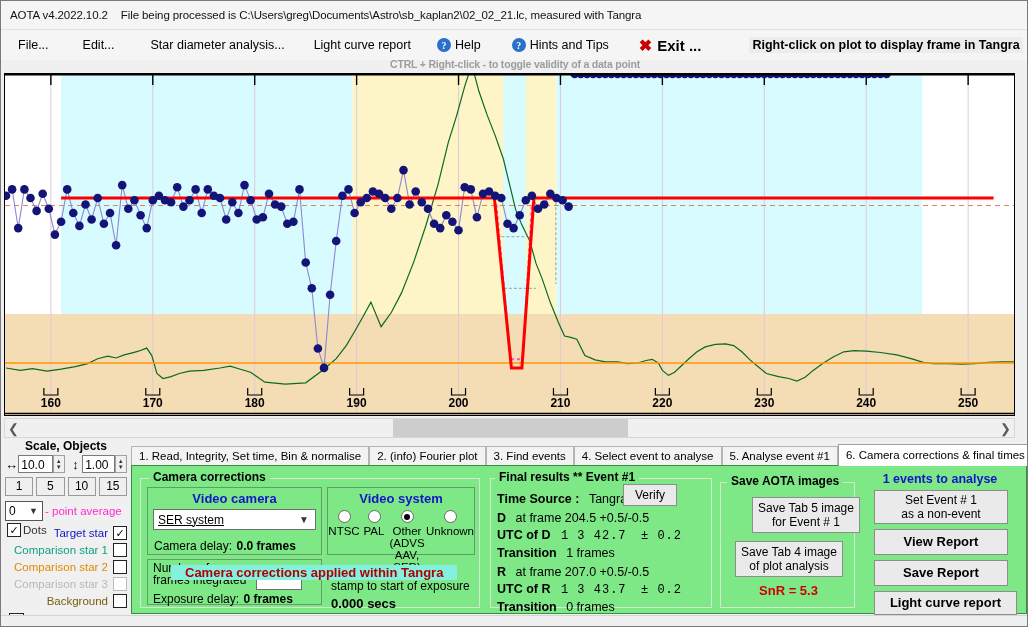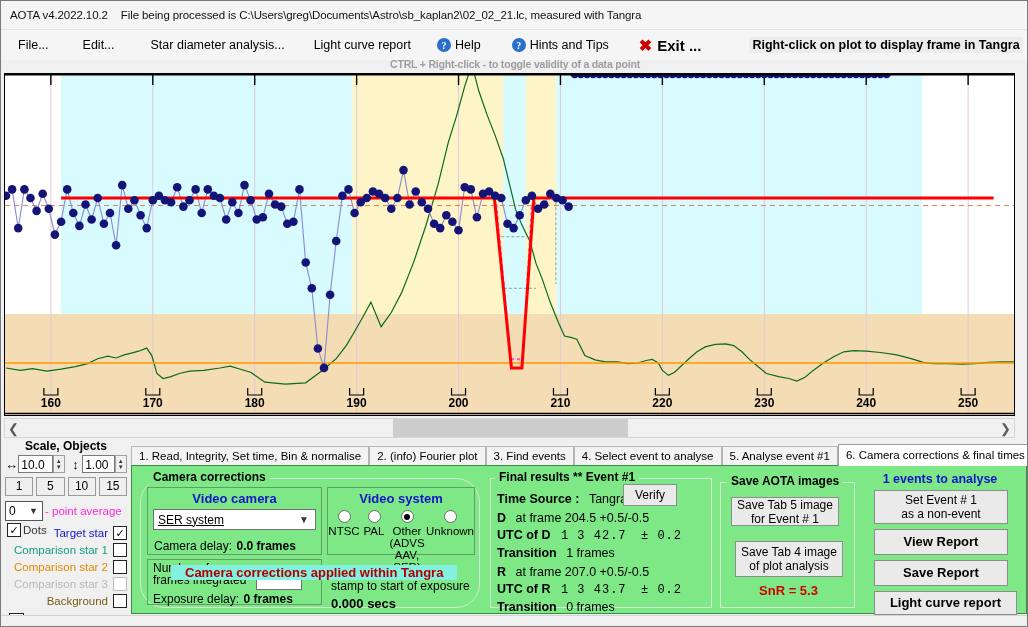--- a/index.html
+++ b/index.html
@@ -572,21 +572,21 @@
     <span class="tab">1.  Read, Integrity, Set time, Bin &amp; normalise</span>
     <span class="tab">2. (info)  Fourier plot</span>
     <span class="tab">3. Find events</span>
     <span class="tab">4. Select event to analyse</span>
     <span class="tab">5. Analyse event #1</span>
     <span class="tab active">6. Camera corrections &amp; final times Event #1</span>
   </div>
 
   <div id="greenpane">
 
-    <div class="fieldset" style="left:8px; top:12px; width:340px; height:130px;border-radius:24px;">
+    <div class="fieldset" style="left:8px; top:12px; width:340px; height:130px;">
       <span class="fs-legend">Camera corrections</span>
 
       <div class="fieldset" style="left:6px; top:8px; width:175px; height:68px; border-color:#5f9f66;">
         <div class="blue-head" style="margin-top:3px;">Video camera</div>
         <div class="combo" style="margin:3px 5px 0 5px;text-decoration:underline;">
           <span>SER system</span>
           <span class="chev">▼</span>
         </div>
         <div style="margin:6px 0 0 6px;">
           <span class="smalltxt">Camera delay:</span>
@@ -678,21 +678,21 @@
         </div>
         <div>
           <span class="res-line bold">Transition</span>
           <span class="res-line" style="margin-left:5px;">0 frames</span>
         </div>
       </div>
     </div>
 
     <div class="fieldset" style="left:588px; top:16px; width:135px; height:126px;">
       <span class="fs-legend" style="left:6px;">Save AOTA images</span>
-      <div class="gbtn" style="position:absolute; left:10px; top:14px; width:108px; height:29px;">
+      <div class="gbtn" style="position:absolute; left:31px; top:14px; width:108px; height:36px;">
         <span>Save Tab 5 image</span>
         <span>for Event # 1</span>
       </div>
       <div class="gbtn" style="position:absolute; left:14px; top:58px; width:108px; height:36px;">
         <span>Save Tab 4 image</span>
         <span>of plot analysis</span>
       </div>
       <div style="position:absolute; left:0; top:100px; width:135px; text-align:center; color:#d00000; font-weight:bold; font-size:13px;">SnR = 5.3</div>
     </div>
 

